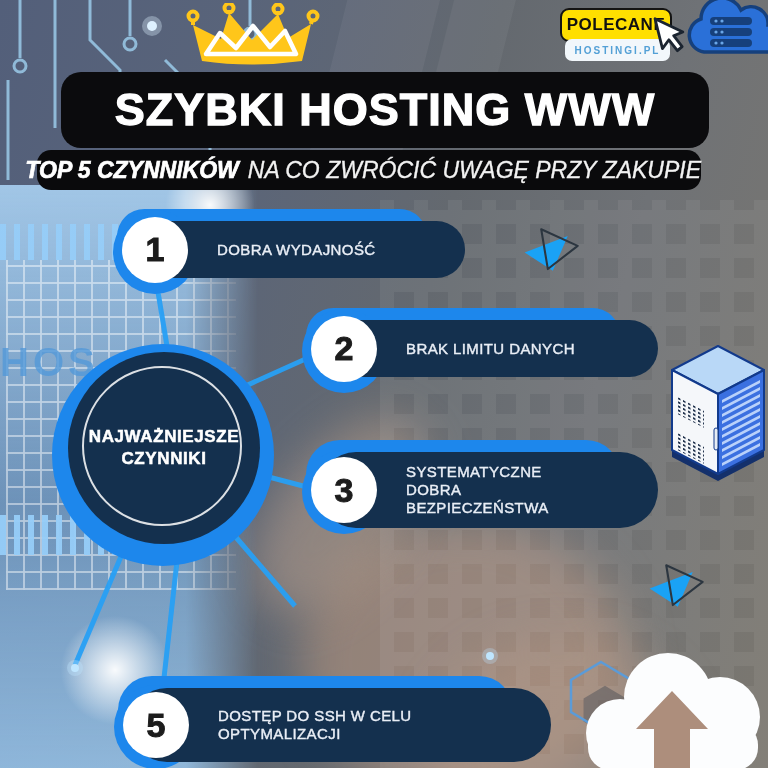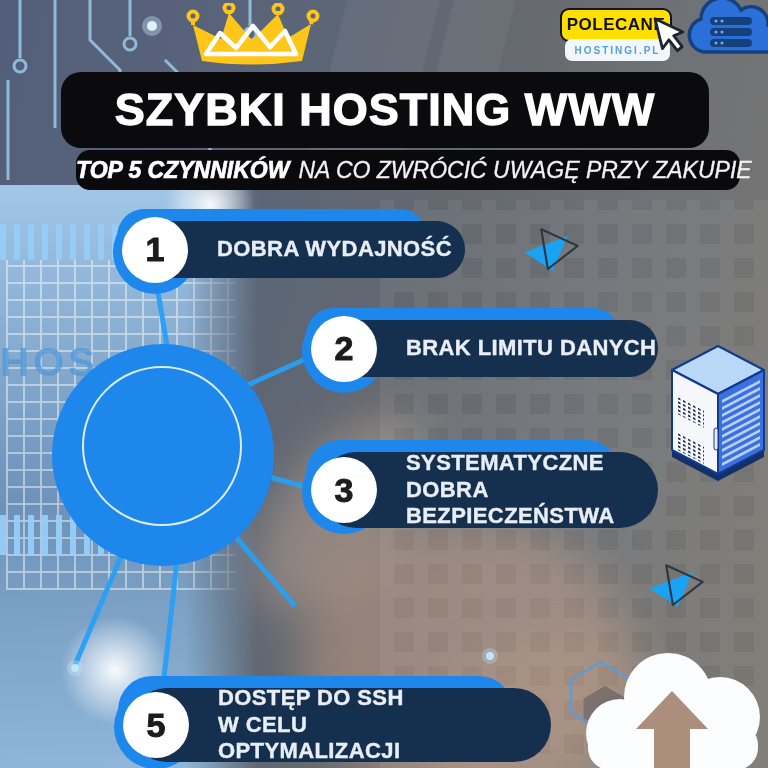--- a/index.html
+++ b/index.html
@@ -50,29 +50,29 @@
   .cursor-wrap{position:absolute;left:118px;top:12px;z-index:3;transform:rotate(-14deg);}
   .brandcloud-wrap{position:absolute;left:136px;top:-8px;}
 
   .crown-wrap{position:absolute;left:181px;top:3px;width:140px;height:66px;z-index:8;}
 
   .title-box{position:absolute;left:61px;top:72px;width:648px;height:76px;background:#0b0b0d;
     border-radius:20px;display:flex;align-items:center;justify-content:center;z-index:8;}
   .title-box span{color:#fff;font-weight:700;font-size:45px;letter-spacing:1px;
     -webkit-text-stroke:1.3px #fff;white-space:nowrap;}
   .subtitle-bar{position:absolute;left:37px;top:150px;width:664px;height:40px;background:#0a0a0c;
-    border-radius:14px;display:flex;align-items:center;justify-content:flex-start;z-index:8;font-style:italic;white-space:nowrap;margin-left:39px;}
+    border-radius:14px;display:flex;align-items:center;justify-content:flex-end;z-index:8;font-style:italic;white-space:nowrap;}
   .subtitle-bar .b{color:#fff;font-weight:700;font-size:23px;-webkit-text-stroke:.7px #fff;margin-right:9px;}
   .subtitle-bar .r{color:#f2f2f2;font-weight:400;font-size:23px;-webkit-text-stroke:.3px #f2f2f2;}
 
   
   .item{position:absolute;z-index:6;}
   .item-accent{position:absolute;left:-12px;top:-12px;right:38px;bottom:14px;background:#1d87ec;border-radius:34px;}
   .item-pill{position:absolute;inset:0;background:#14304e;border-radius:40px;display:flex;align-items:center;}
-  .item-label{color:#e9eef6;font-weight:700;font-size:22px;letter-spacing:.4px;line-height:1.2;
+  .item-label{color:#e9eef6;font-weight:400;font-size:15px;letter-spacing:.4px;line-height:1.2;
     padding-left:88px;-webkit-text-stroke:.4px #e9eef6;}
   .num-back{position:absolute;left:-16px;top:calc(50% - 40px);width:84px;height:84px;background:#1d87ec;border-radius:50%;}
   .num-circle{position:absolute;left:-7px;top:calc(50% - 33px);width:66px;height:66px;background:#fff;border-radius:50%;
     display:flex;align-items:center;justify-content:center;color:#1c1c1c;font-weight:700;font-size:34px;
     -webkit-text-stroke:1px #1c1c1c;}
   .item-1{left:129px;top:221px;width:336px;height:57px;}
   .item-2{left:318px;top:320px;width:340px;height:57px;}
   .item-3{left:318px;top:452px;width:340px;height:76px;}
   .item-4{left:251px;top:586px;width:386px;height:74px;}
   .item-5{left:130px;top:688px;width:421px;height:74px;}
@@ -204,20 +204,26 @@
   <div class="title-box">
     <span>SZYBKI HOSTING WWW</span>
   </div>
   <div class="subtitle-bar">
     <span class="b">TOP 5 CZYNNIKÓW</span>
     <span class="r">NA CO ZWRÓCIĆ UWAGĘ PRZY ZAKUPIE</span>
   </div>
 
   <div class="center-circle">
     <div class="cc-blue"></div>
+    <div class="cc-navy">
+      <div class="cc-text">
+        <span>NAJWAŻNIEJSZE</span><br>
+        <span>CZYNNIKI</span>
+      </div>
+    </div>
     <div class="cc-ring"></div>
   </div>
 
   <div class="item item-1">
     <div class="item-accent"></div>
     <div class="num-back"></div>
     <div class="item-pill">
       <span class="item-label">DOBRA WYDAJNOŚĆ</span>
     </div>
     <div class="num-circle">

